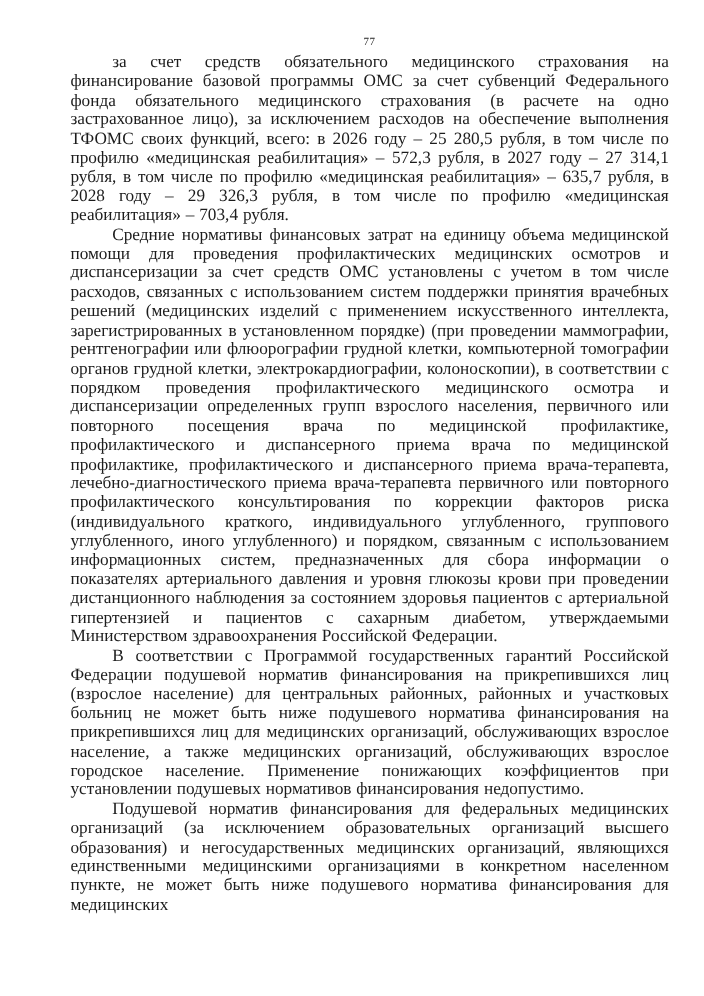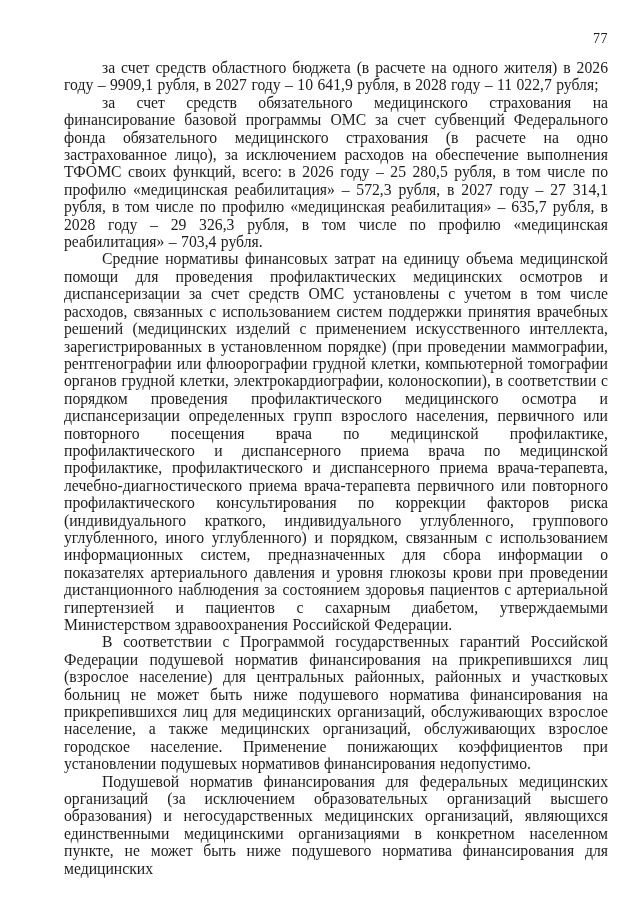--- a/index.html
+++ b/index.html
@@ -12,24 +12,23 @@
     width: 640px;
     height: 905px;
     background: #ffffff;
     box-sizing: border-box;
     padding: 30px 32px 0 64px;
     font-family: "Liberation Serif", "DejaVu Serif", serif;
     color: #1c1c1c;
     overflow: hidden;
   }
   .page-number {
-    text-align: right;
-    font-size: 14px;
+    text-align: center;
+    font-size: 10px;
     line-height: 18px;
-    margin-bottom: 11px;
     letter-spacing: 0.5px;
   }
   .text-block {
     width: 544px;
   }
   .para {
     margin: 0;
     font-size: 15.7px;
     line-height: 17.4px;
     text-align: justify;
@@ -37,19 +36,18 @@
     hyphens: none;
     word-spacing: 0.5px;
   }
 </style>
 </head>
 <body>
 
 <div class="page">
   <div class="page-number">77</div>
   <div class="text-block">
-    <p class="para">за счет средств областного бюджета (в расчете на одного жителя) в 2026 году – 9909,1 рубля, в 2027 году – 10 641,9 рубля, в 2028 году – 11 022,7 рубля;</p>
     <p class="para">за счет средств обязательного медицинского страхования на финансирование базовой программы ОМС за счет субвенций Федерального фонда обязательного медицинского страхования (в расчете на одно застрахованное лицо), за исключением расходов на обеспечение выполнения ТФОМС своих функций, всего: в 2026 году – 25 280,5 рубля, в том числе по профилю «медицинская реабилитация» – 572,3 рубля, в 2027 году – 27 314,1 рубля, в том числе по профилю «медицинская реабилитация» – 635,7 рубля, в 2028 году – 29 326,3 рубля, в том числе по профилю «медицинская реабилитация» – 703,4 рубля.</p>
     <p class="para">Средние нормативы финансовых затрат на единицу объема медицинской помощи для проведения профилактических медицинских осмотров и диспансеризации за счет средств ОМС установлены с учетом в том числе расходов, связанных с использованием систем поддержки принятия врачебных решений (медицинских изделий с применением искусственного интеллекта, зарегистрированных в установленном порядке) (при проведении маммографии, рентгенографии или флюорографии грудной клетки, компьютерной томографии органов грудной клетки, электрокардиографии, колоноскопии), в соответствии с порядком проведения профилактического медицинского осмотра и диспансеризации определенных групп взрослого населения, первичного или повторного посещения врача по медицинской профилактике, профилактического и диспансерного приема врача по медицинской профилактике, профилактического и диспансерного приема врача-терапевта, лечебно-диагностического приема врача-терапевта первичного или повторного профилактического консультирования по коррекции факторов риска (индивидуального краткого, индивидуального углубленного, группового углубленного, иного углубленного) и порядком, связанным с использованием информационных систем, предназначенных для сбора информации о показателях артериального давления и уровня глюкозы крови при проведении дистанционного наблюдения за состоянием здоровья пациентов с артериальной гипертензией и пациентов с сахарным диабетом, утверждаемыми Министерством здравоохранения Российской Федерации.</p>
     <p class="para">В соответствии с Программой государственных гарантий Российской Федерации подушевой норматив финансирования на прикрепившихся лиц (взрослое население) для центральных районных, районных и участковых больниц не может быть ниже подушевого норматива финансирования на прикрепившихся лиц для медицинских организаций, обслуживающих взрослое население, а также медицинских организаций, обслуживающих взрослое городское население. Применение понижающих коэффициентов при установлении подушевых нормативов финансирования недопустимо.</p>
     <p class="para">Подушевой норматив финансирования для федеральных медицинских организаций (за исключением образовательных организаций высшего образования) и негосударственных медицинских организаций, являющихся единственными медицинскими организациями в конкретном населенном пункте, не может быть ниже подушевого норматива финансирования для медицинских</p>
   </div>
 </div>
 
 </body></html>

